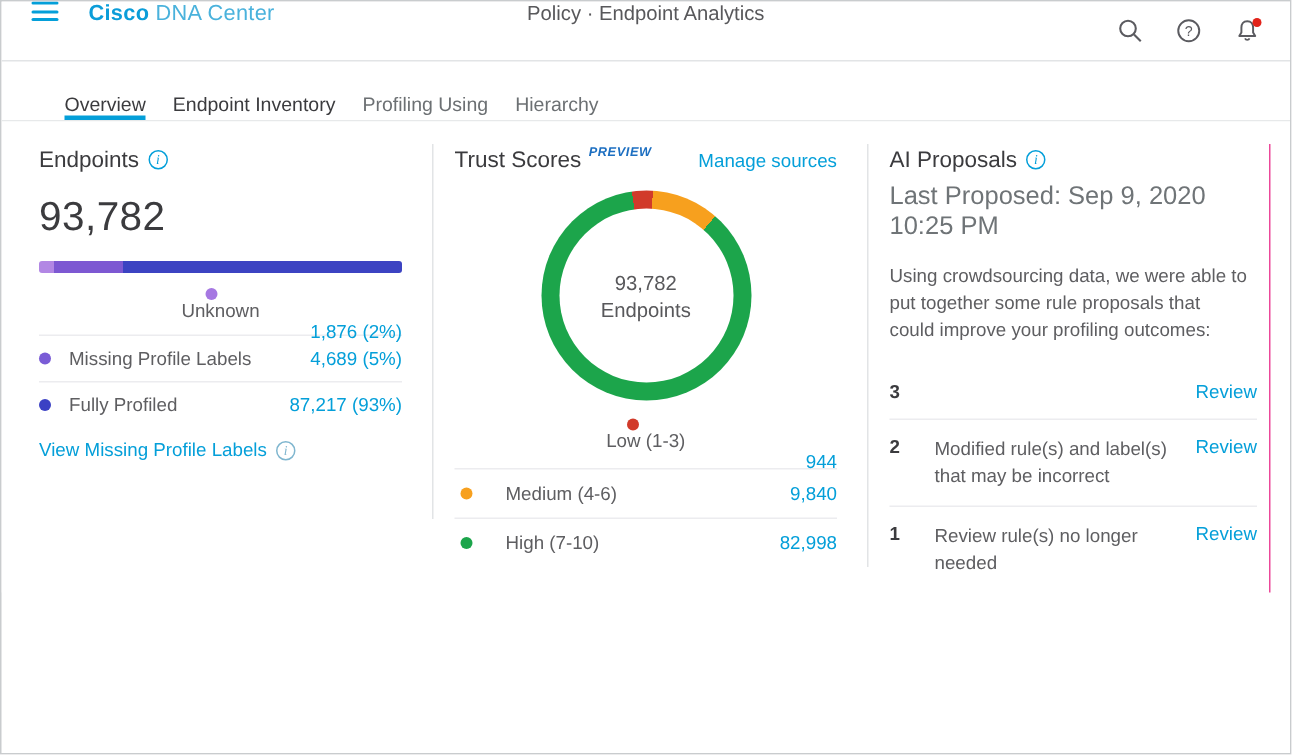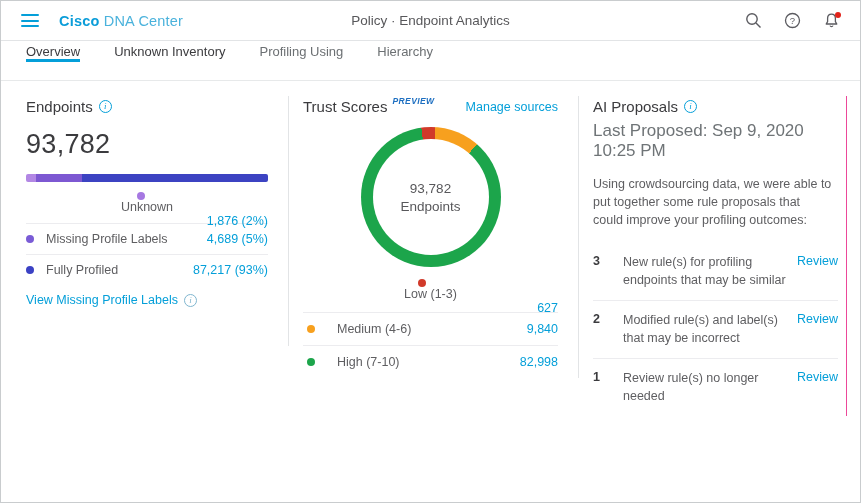--- a/index.html
+++ b/index.html
@@ -1,34 +1,34 @@
 <!DOCTYPE html>
 <html><head>
 <meta charset="utf-8">
 <style>
   * { margin:0; padding:0; box-sizing:border-box; }
   html,body { width:861px; height:503px; background:#f2f2f2; }
   body { font-family:"Liberation Sans", sans-serif; }
   .frame { width:861px; height:503px; background:#ffffff; border:1px solid #c9ccce; overflow:hidden; }
 
   
-  .header { height:40px; display:flex; align-items:center; padding:0 20px; position:relative; border-bottom:1px solid #e2e4e6; background:#fff; }
+  .header { height:40px; display:flex; padding:0 20px; position:relative; border-bottom:1px solid #e2e4e6; background:#fff; }
   .hamburger { width:18px; height:13px; display:flex; flex-direction:column; justify-content:space-between; cursor:pointer; margin-right:20px; }
   .hamburger span { display:block; height:2px; background:#049fd9; border-radius:1px; }
   .brand { font-size:14.5px; letter-spacing:.2px; white-space:nowrap; }
   .brand .b1 { color:#0b9dd9; font-weight:bold; }
   .brand .b2 { color:#4ab2dc; }
   .hdr-title { position:absolute; left:50%; transform:translateX(-50%); font-size:13.5px; color:#58585b; white-space:nowrap; }
   .hdr-icons { margin-left:auto; display:flex; align-items:center; gap:22px; }
   .hicon { width:17px; height:17px; position:relative; cursor:pointer; }
   .hicon svg { width:17px; height:17px; display:block; }
   .bell-dot { position:absolute; top:0; right:-1px; width:6px; height:6px; border-radius:50%; background:#e2231a; }
 
   
-  .tabs { height:40px; display:flex; align-items:flex-start; gap:34px; padding:0 0 0 25px; border-bottom:1px solid #e7e9ea; background:#fff; }
+  .tabs { height:40px; display:flex; align-items:flex-end; gap:18px; padding:0 0 0 42px; border-bottom:1px solid #e7e9ea; background:#fff; }
   .tab { display:flex; align-items:center; font-size:13px; color:#6c7073; cursor:pointer; border-bottom:3px solid transparent; padding-top:3px; }
   .tab.dark { color:#3b3b3e; }
   .tab.active { color:#3b3b3e; border-bottom-color:#049fd9; }
 
   
   .content { display:flex; align-items:flex-start; padding-top:15px; background:#fff; }
   .col { min-height:250px; }
   .col1 { width:288px; padding:2px 20px 0 25px; border-right:1px solid #e2e4e6; }
   .col2 { width:290px; padding:2px 20px 0 14px; border-right:1px solid #e2e4e6; }
   .col3 { width:268px; padding:2px 8px 0 14px; border-right:1px solid #ec4899; }
@@ -108,21 +108,21 @@
             <path d="M8.5 2.2 C5.8 2.2 4.6 4.2 4.6 6.4 L4.6 9.6 L3.2 12 L13.8 12 L12.4 9.6 L12.4 6.4 C12.4 4.2 11.2 2.2 8.5 2.2 Z" fill="none" stroke="#5b5b60" stroke-width="1.3" stroke-linejoin="round"></path>
             <path d="M7 13.6 a1.6 1.6 0 0 0 3 0" fill="none" stroke="#5b5b60" stroke-width="1.2"></path>
           </svg>
         <span class="bell-dot"></span>
       </div>
     </div>
   </div>
 
   <div class="tabs">
     <div class="tab active">Overview</div>
-    <div class="tab dark">Unknown Inventory</div>
+    <div class="tab dark">Endpoint Inventory</div>
     <div class="tab">Profiling Using</div>
     <div class="tab">Hierarchy</div>
   </div>
 
   <div class="content">
 
     <div class="col col1">
       <div class="card-title-row">
         <span class="card-title">Endpoints</span>
         <span class="info-icon">i</span>
@@ -167,21 +167,21 @@
           <div class="donut-hole">
             <span class="donut-val">93,782</span>
             <span class="donut-lbl">Endpoints</span>
           </div>
         </div>
       </div>
       <div class="legend trust-legend">
         <div class="legend-row">
           <span class="dot" style="background-color: rgb(209, 58, 42);"></span>
           <span class="legend-label">Low (1-3)</span>
-          <a class="link legend-value">627</a>
+          <a class="link legend-value">944</a>
         </div>
         <div class="legend-row">
           <span class="dot" style="background-color: rgb(247, 160, 30);"></span>
           <span class="legend-label">Medium (4-6)</span>
           <a class="link legend-value">9,840</a>
         </div>
         <div class="legend-row">
           <span class="dot" style="background-color: rgb(28, 165, 75);"></span>
           <span class="legend-label">High (7-10)</span>
           <a class="link legend-value">82,998</a>
@@ -192,21 +192,20 @@
     <div class="col col3">
       <div class="card-title-row">
         <span class="card-title">AI Proposals</span>
         <span class="info-icon">i</span>
       </div>
       <div class="last-proposed">Last Proposed: Sep 9, 2020 10:25 PM</div>
       <div class="ai-desc">Using crowdsourcing data, we were able to put together some rule proposals that could improve your profiling outcomes:</div>
       <div class="ai-rows">
         <div class="ai-row">
           <span class="ai-count">3</span>
-          <span class="ai-text">New rule(s) for profiling endpoints that may be similar</span>
           <a class="link ai-review">Review</a>
         </div>
         <div class="ai-row">
           <span class="ai-count">2</span>
           <span class="ai-text">Modified rule(s) and label(s) that may be incorrect</span>
           <a class="link ai-review">Review</a>
         </div>
         <div class="ai-row">
           <span class="ai-count">1</span>
           <span class="ai-text">Review rule(s) no longer needed</span>

